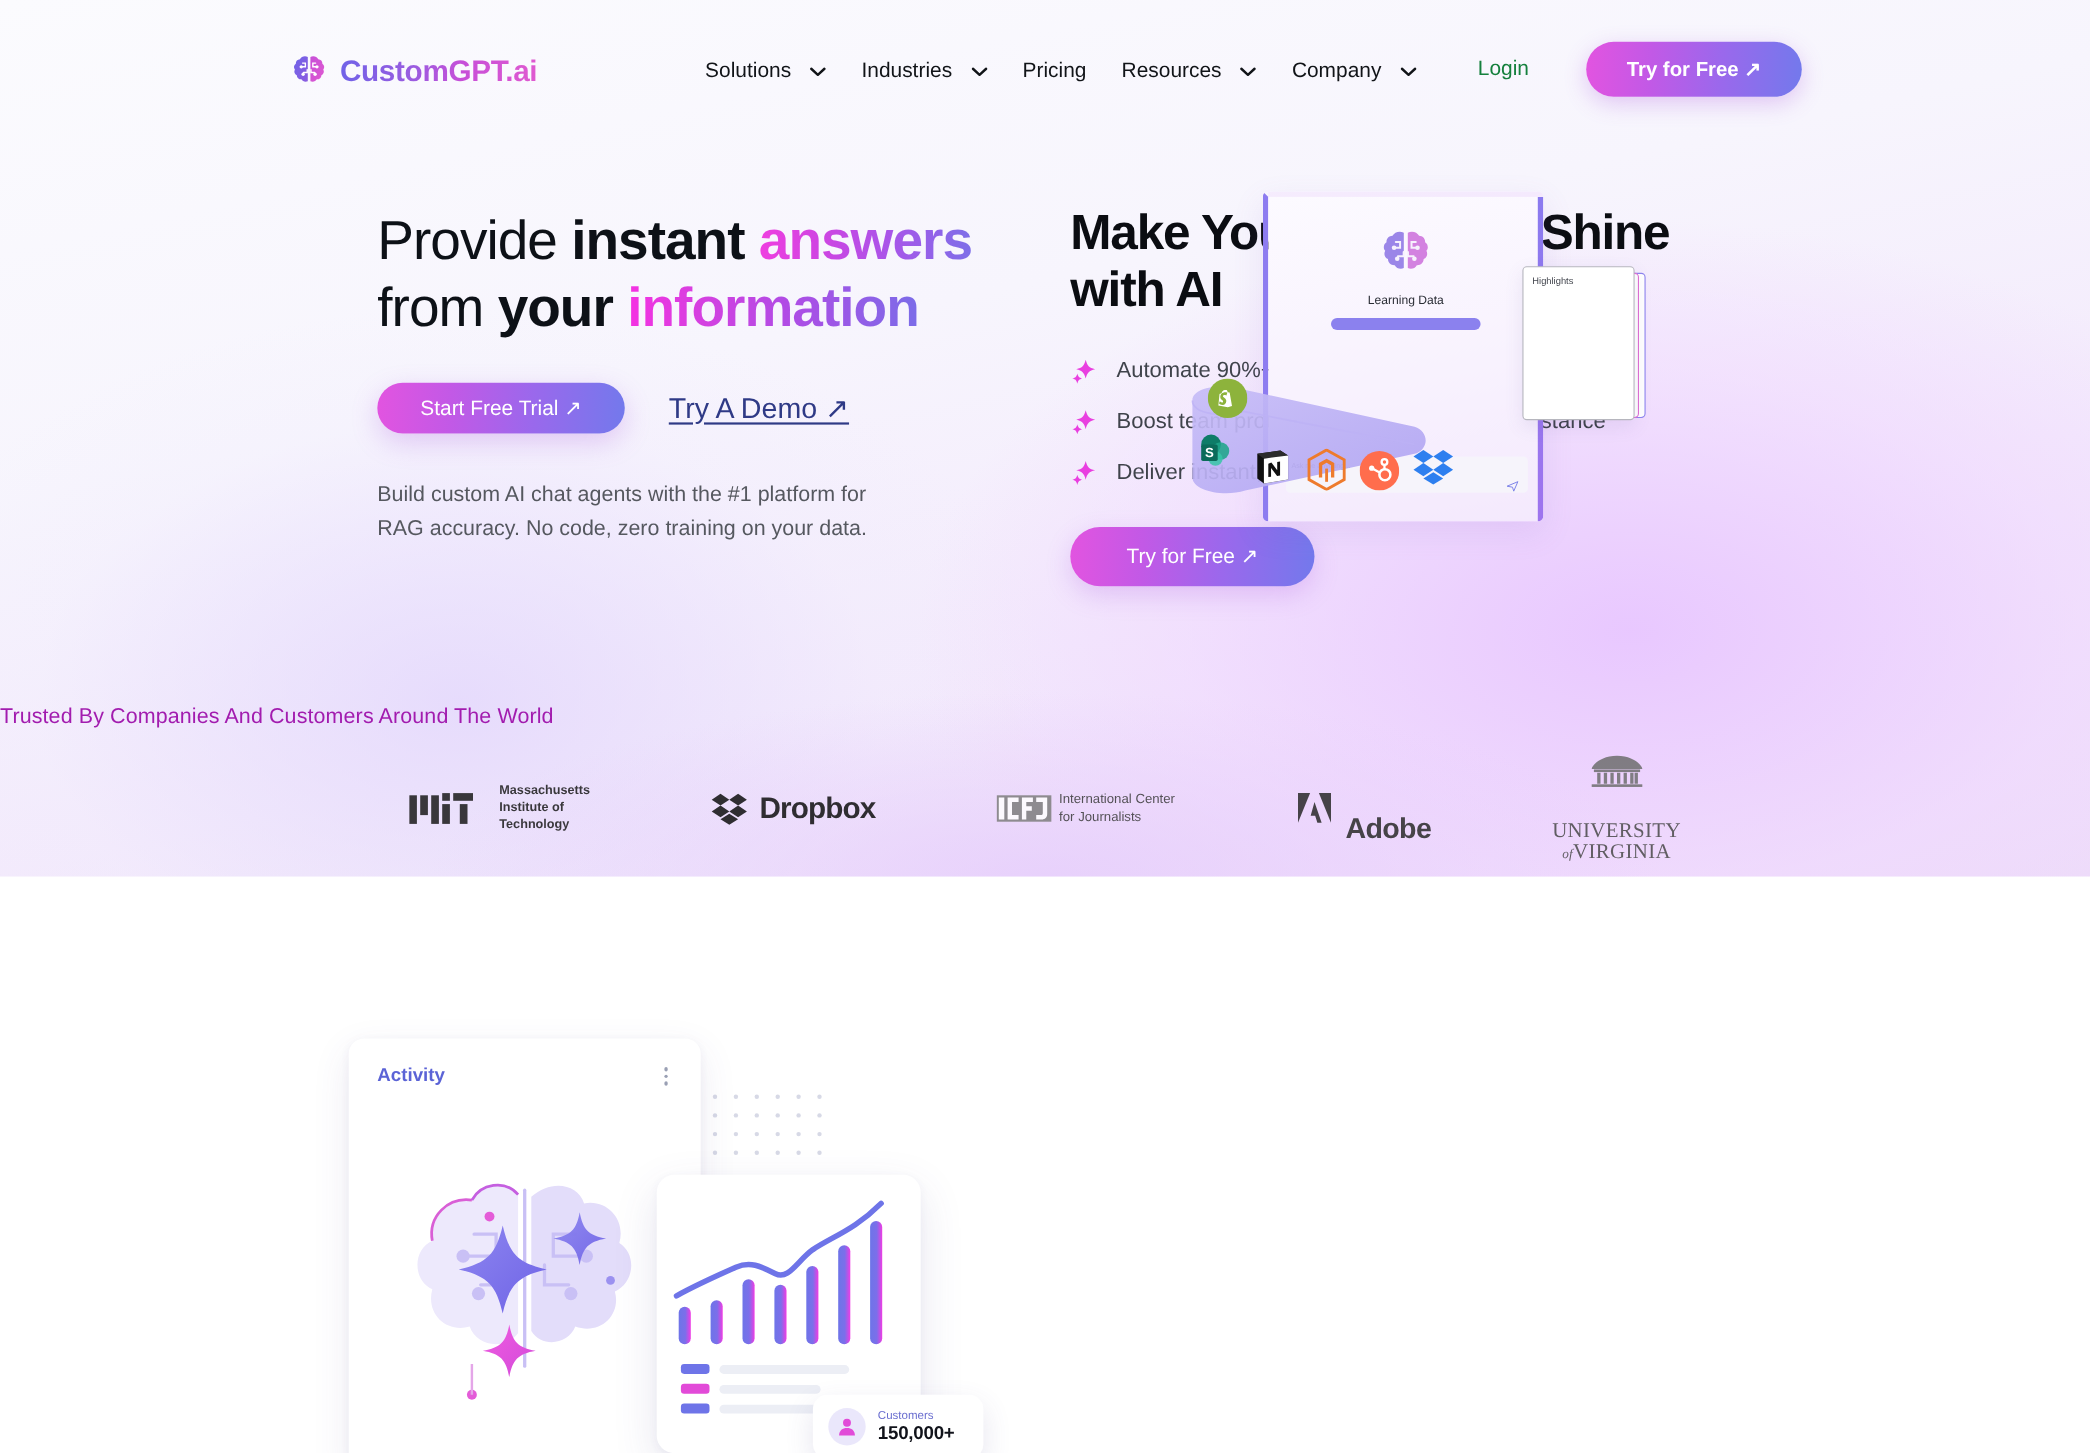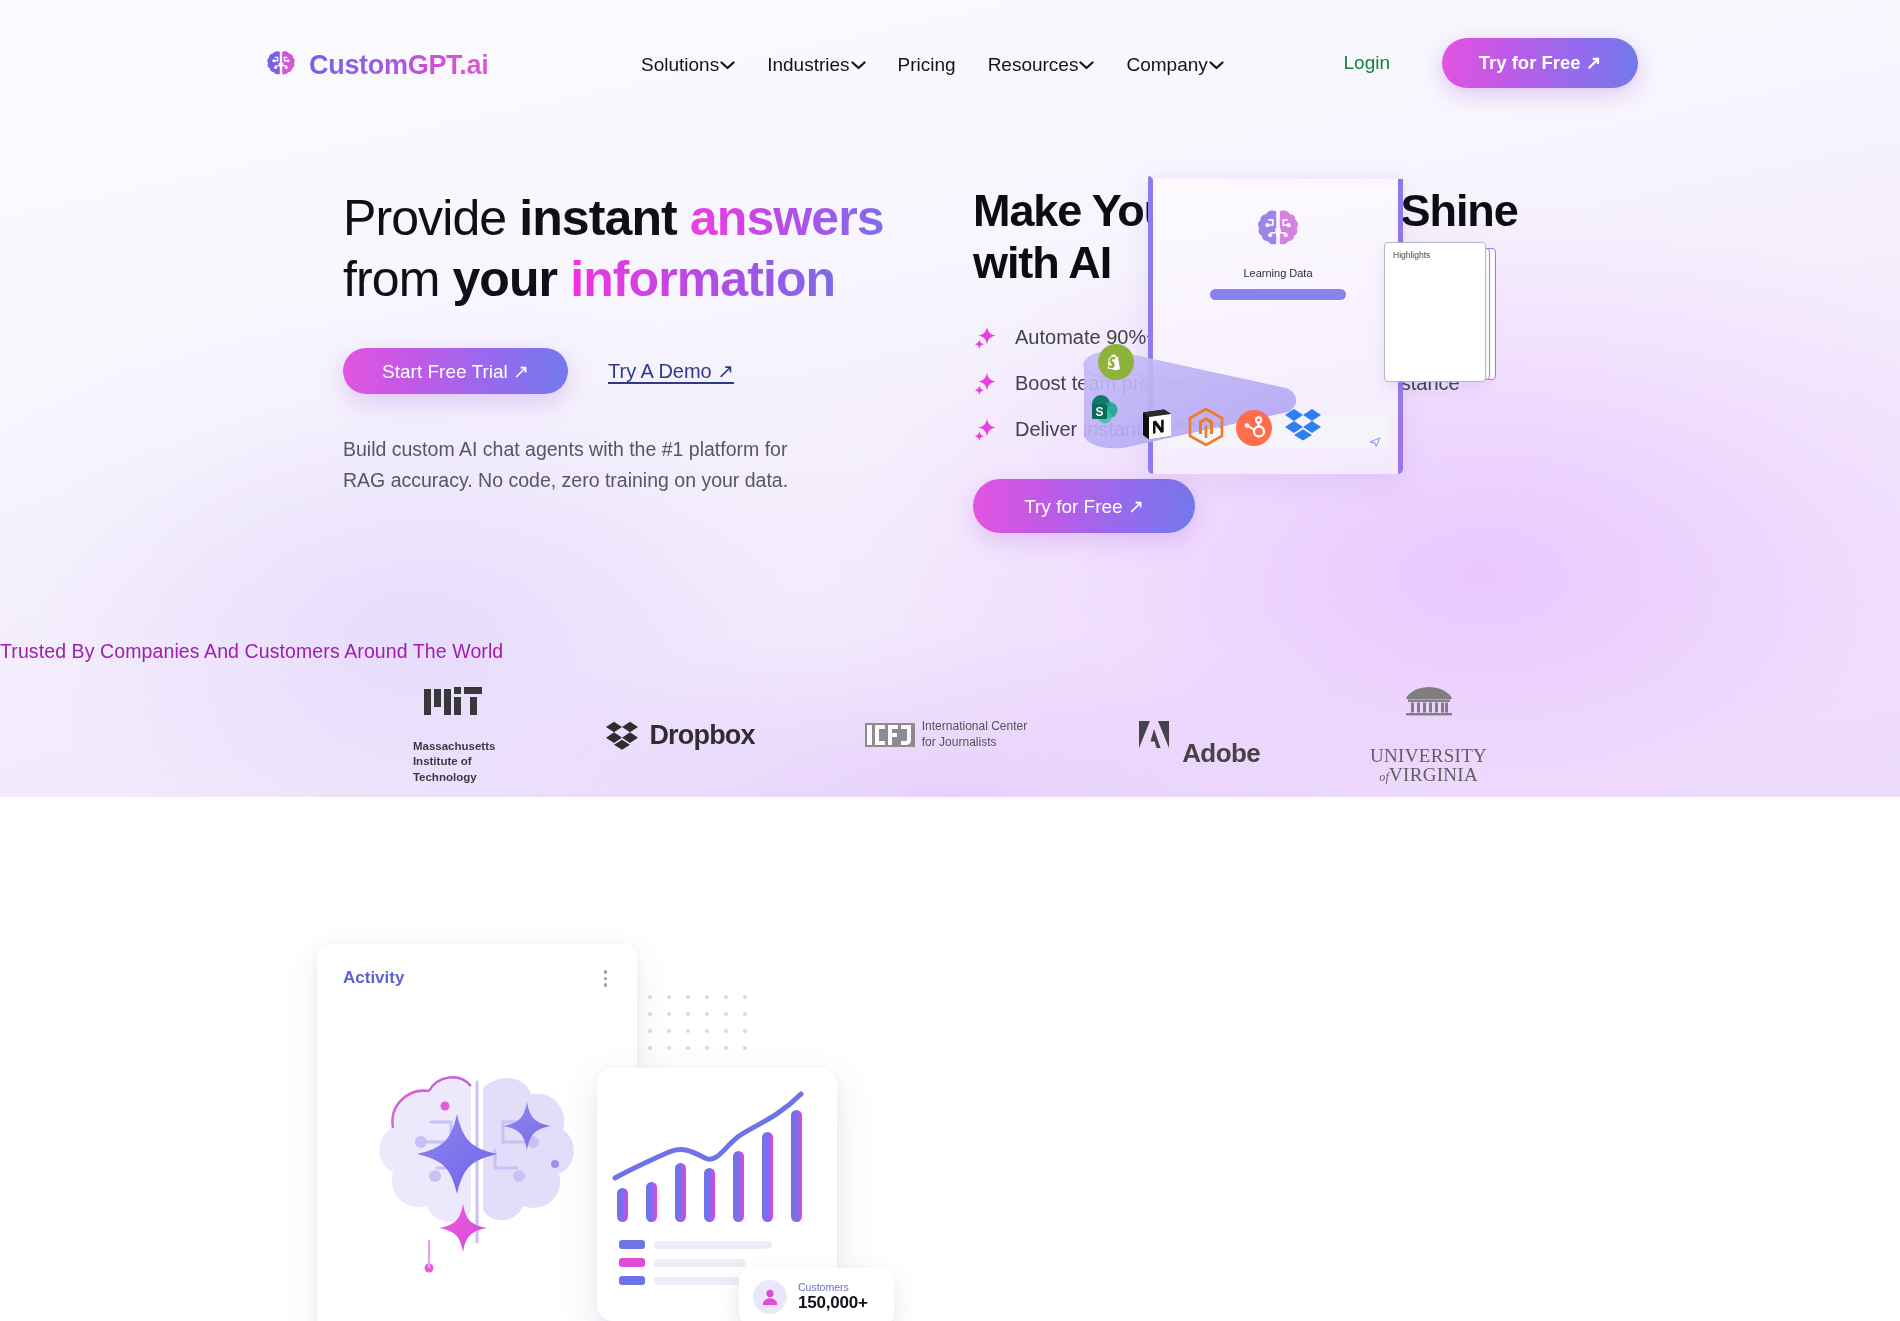--- a/index.html
+++ b/index.html
@@ -79,21 +79,21 @@
     position: absolute;
     left: 625px;
     top: 46px;
     display: flex;
     align-items: center;
     gap: 0px;
   }
   .nav-item {
     display: flex;
     align-items: center;
-    gap: 1px;
+    gap: 17px;
     padding: 8px 16px;
     font-size: 19px;
     color: #111418;
     cursor: pointer;
     white-space: nowrap;
   }
   .nav-item .chev { display:block; }
 
   .nav-right {
     position: absolute;
@@ -171,21 +171,21 @@
     gap: 40px;
   }
   .btn-trial {
     width: 225px;
     height: 46px;
     font-size: 19px;
     font-weight: 500;
     box-shadow: 0 8px 24px rgba(170,90,224,0.28);
   }
   .demo-link {
-    font-size: 20px;
+    font-size: 26px;
     color: #2f3a86;
     text-decoration: underline;
     text-underline-offset: 4px;
     cursor: pointer;
     display: inline-flex;
     align-items: center;
     gap: 7px;
     white-space: nowrap;
   }
   .hero-sub {
@@ -348,21 +348,21 @@
     gap: 110px;
   }
   .logo-cell {
     display: flex;
     align-items: center;
     justify-content: center;
     height: 64px;
     filter: grayscale(1);
     opacity: 0.86;
   }
-  .mit-wrap { display:flex; align-items:center; gap:22px;flex-direction:column; }
+  .mit-wrap { display:flex; align-items:center; gap:22px; }
   .mit-txt { font-size: 11.5px; font-weight: 700; line-height: 1.32; color: #1c1c1c; }
   .dropbox-wrap { display:flex; align-items:center; gap:10px; }
   .dropbox-txt { font-size: 27px; font-weight: 700; letter-spacing:-0.8px; color:#111; }
   .icfj-wrap { display:flex; align-items:center; gap:7px; }
   .icfj-txt { font-size: 12px; line-height:1.3; color:#3b3b3b; }
   .adobe-wrap { display:flex; align-items:center; gap:11px; }
   .adobe-txt { font-size: 26px; font-weight:700; letter-spacing:-0.6px; color:#2b2b2b;margin-top:36px; }
   .uva-wrap { display:flex; flex-direction:column; align-items:center; }
   .uva-txt {
     font-family: "Liberation Serif", serif;

